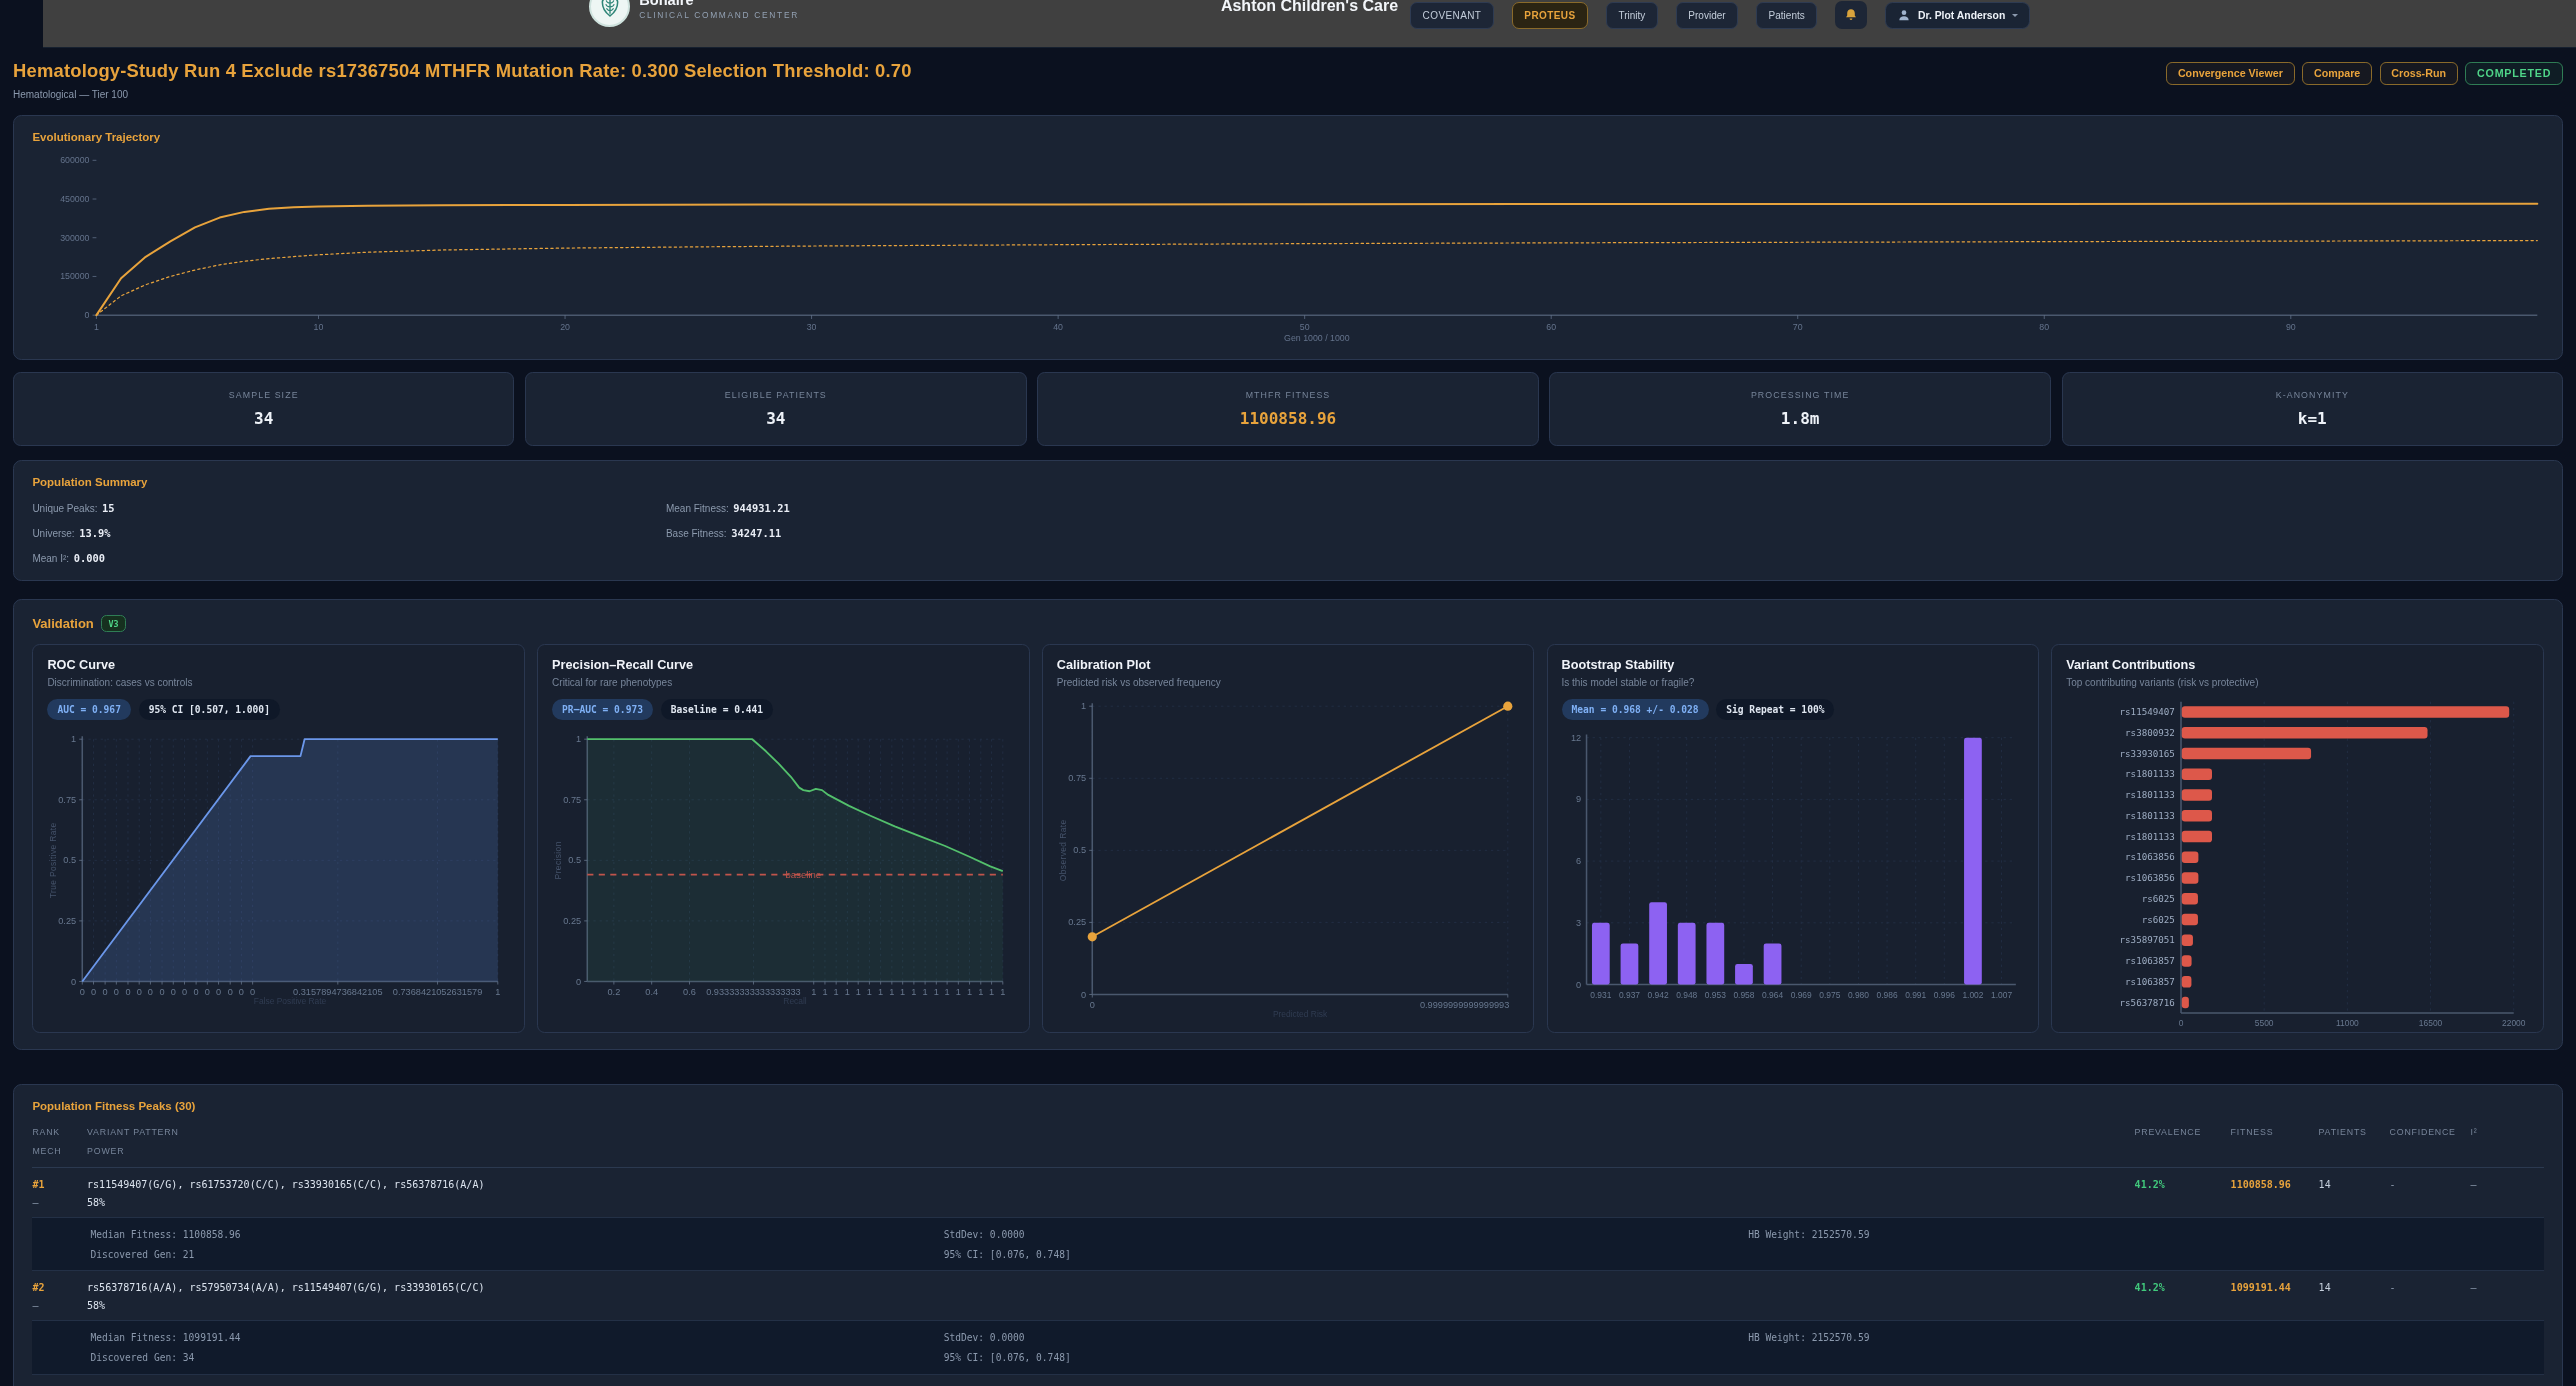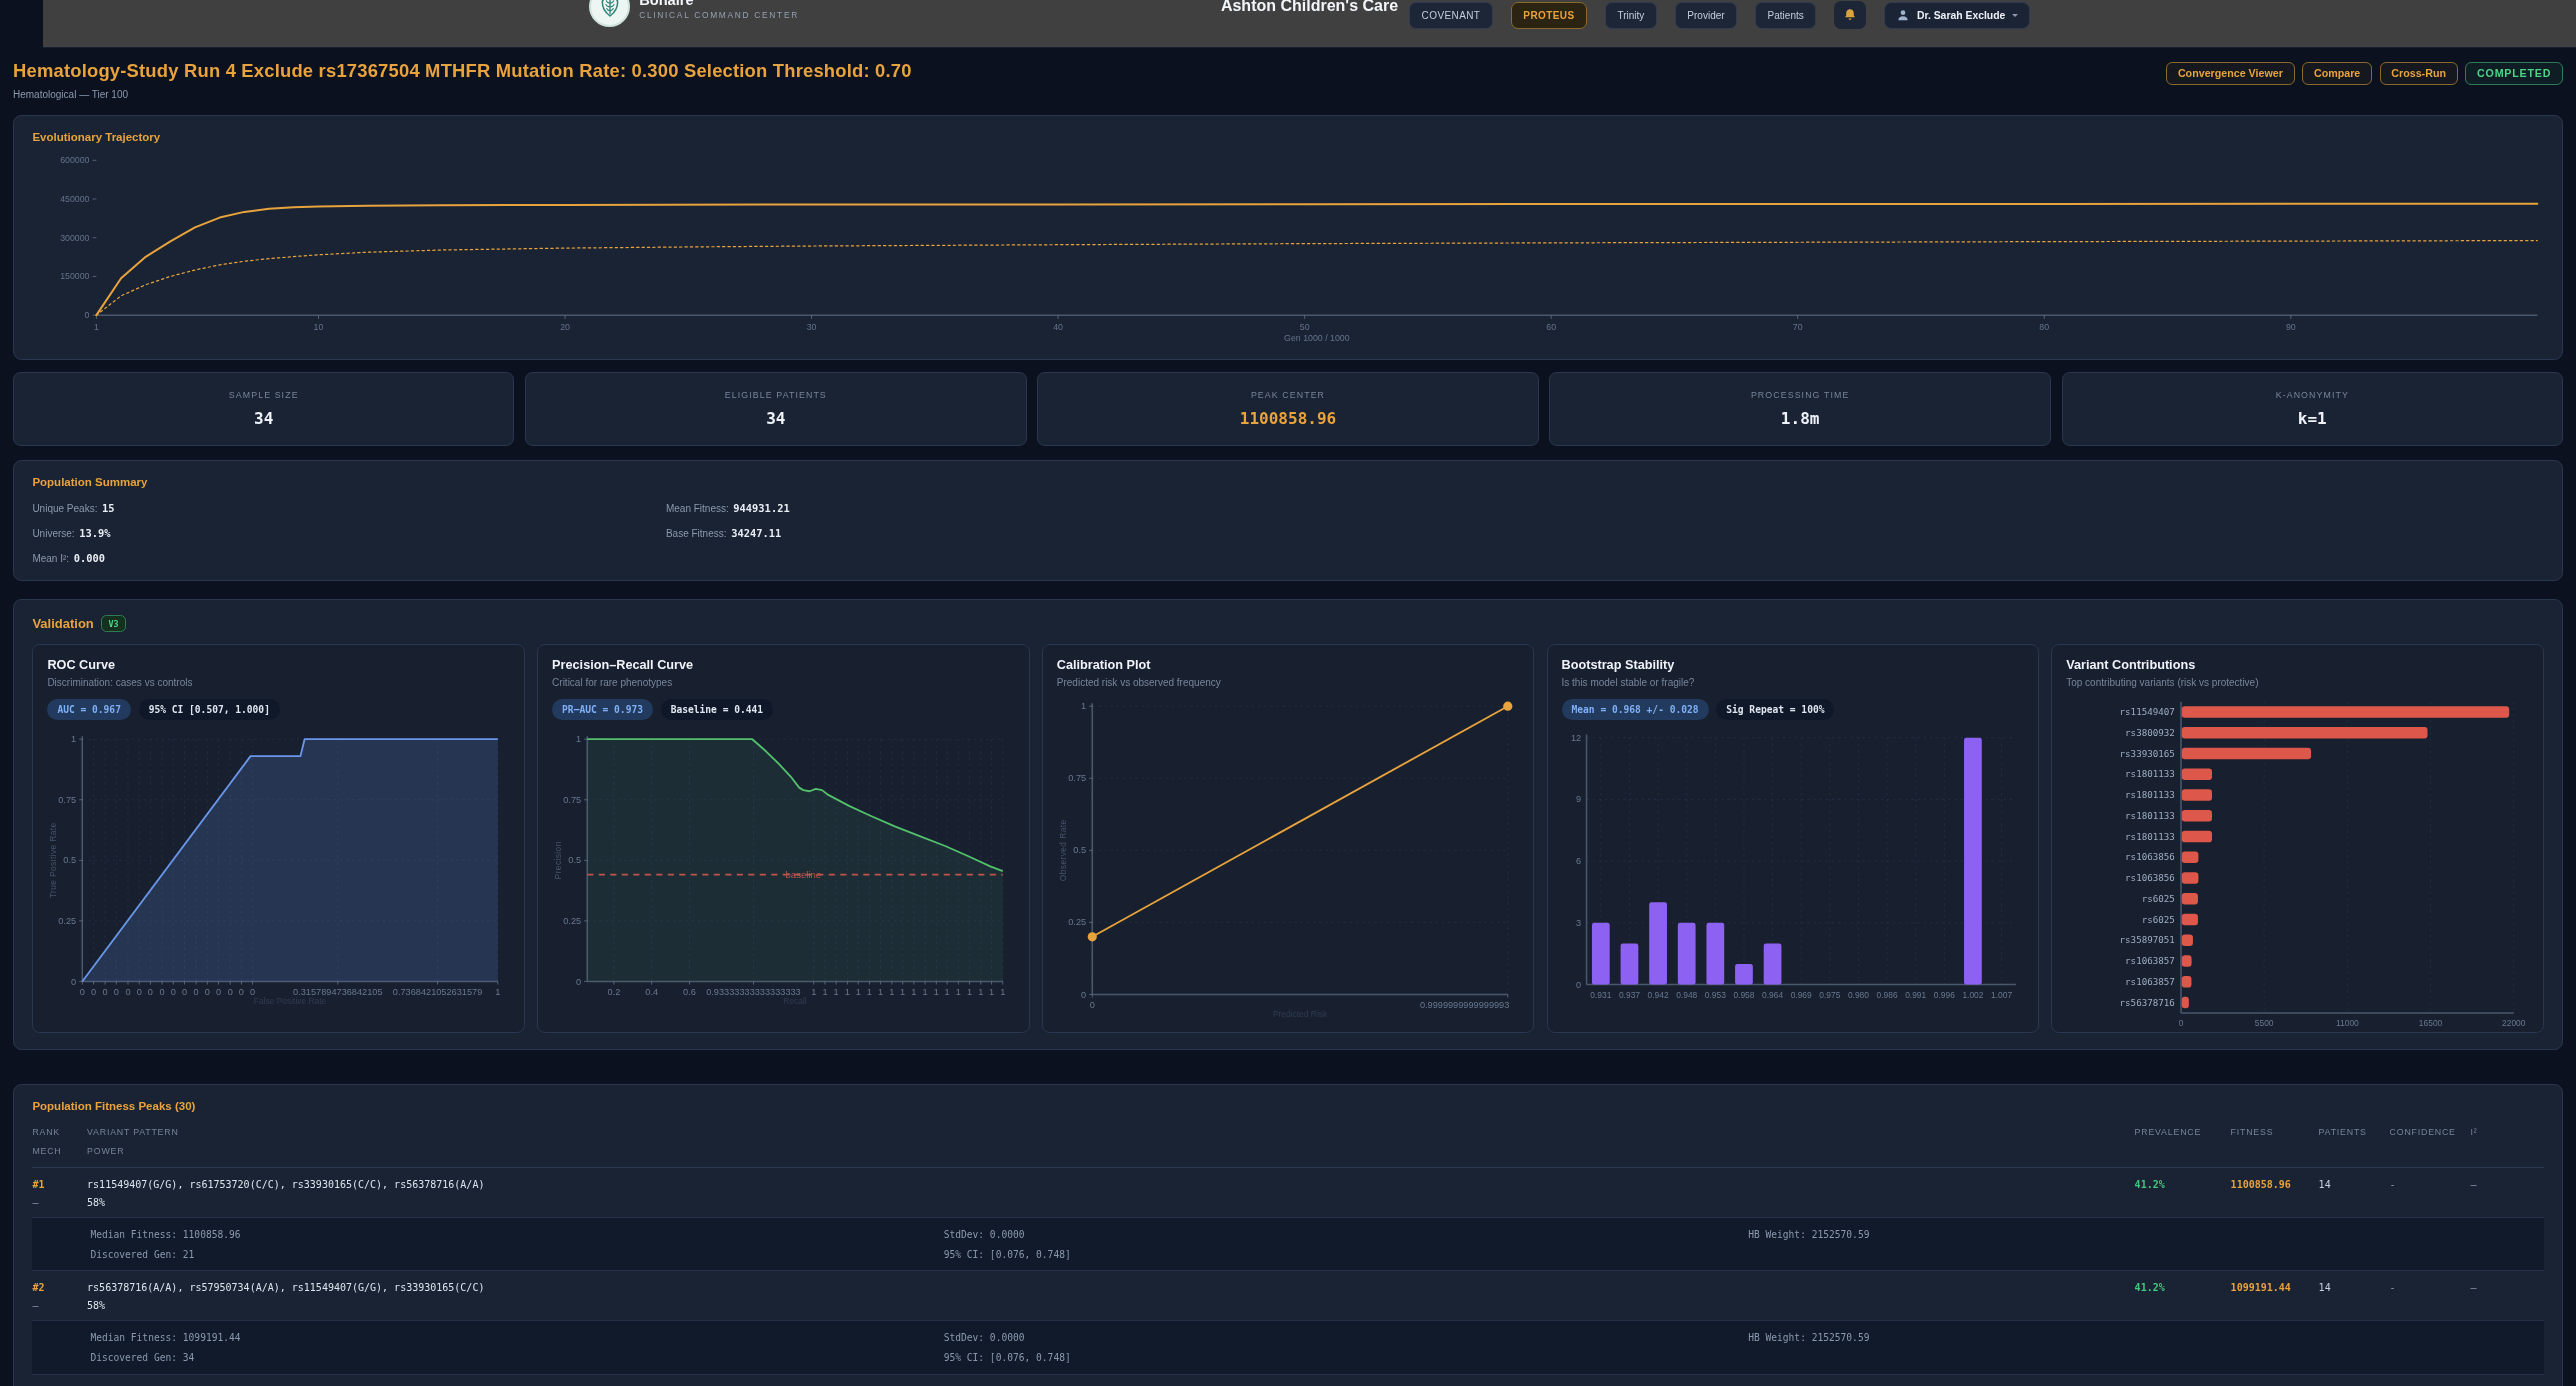--- a/index.html
+++ b/index.html
@@ -112,21 +112,21 @@
         <svg width="14" height="14" viewBox="0 0 24 24">
             <path d="M12 2c-3.6 0-6.5 2.9-6.5 6.5V13l-2 3h17l-2-3V8.5C18.5 4.9 15.6 2 12 2z" fill="#d9a33c"></path>
             <path d="M9.5 18a2.5 2.5 0 0 0 5 0z" fill="#d9a33c"></path>
           </svg>
       </button>
       <div class="userchip">
         <svg width="14" height="14" viewBox="0 0 24 24">
             <circle cx="12" cy="8" r="4" fill="#9fb2cc"></circle>
             <path d="M4 21c0-4.4 3.6-7 8-7s8 2.6 8 7z" fill="#9fb2cc"></path>
           </svg>
-        <span>Dr. Sarah Exclude</span>
+        <span>Dr. Plot Anderson</span>
         <div class="caret"></div>
       </div>
     </div>
   </div>
 </header>
 
 <div class="page">
 
   <div class="title-row">
     <div>
@@ -186,21 +186,21 @@
   <div class="stats-row">
     <div class="stat-card">
       <div class="stat-label">SAMPLE SIZE</div>
       <div class="stat-value">34</div>
     </div>
     <div class="stat-card">
       <div class="stat-label">ELIGIBLE PATIENTS</div>
       <div class="stat-value">34</div>
     </div>
     <div class="stat-card">
-      <div class="stat-label">PEAK CENTER</div>
+      <div class="stat-label">MTHFR FITNESS</div>
       <div class="stat-value amber">1100858.96</div>
     </div>
     <div class="stat-card">
       <div class="stat-label">PROCESSING TIME</div>
       <div class="stat-value">1.8m</div>
     </div>
     <div class="stat-card">
       <div class="stat-label">K-ANONYMITY</div>
       <div class="stat-value">k=1</div>
     </div>

